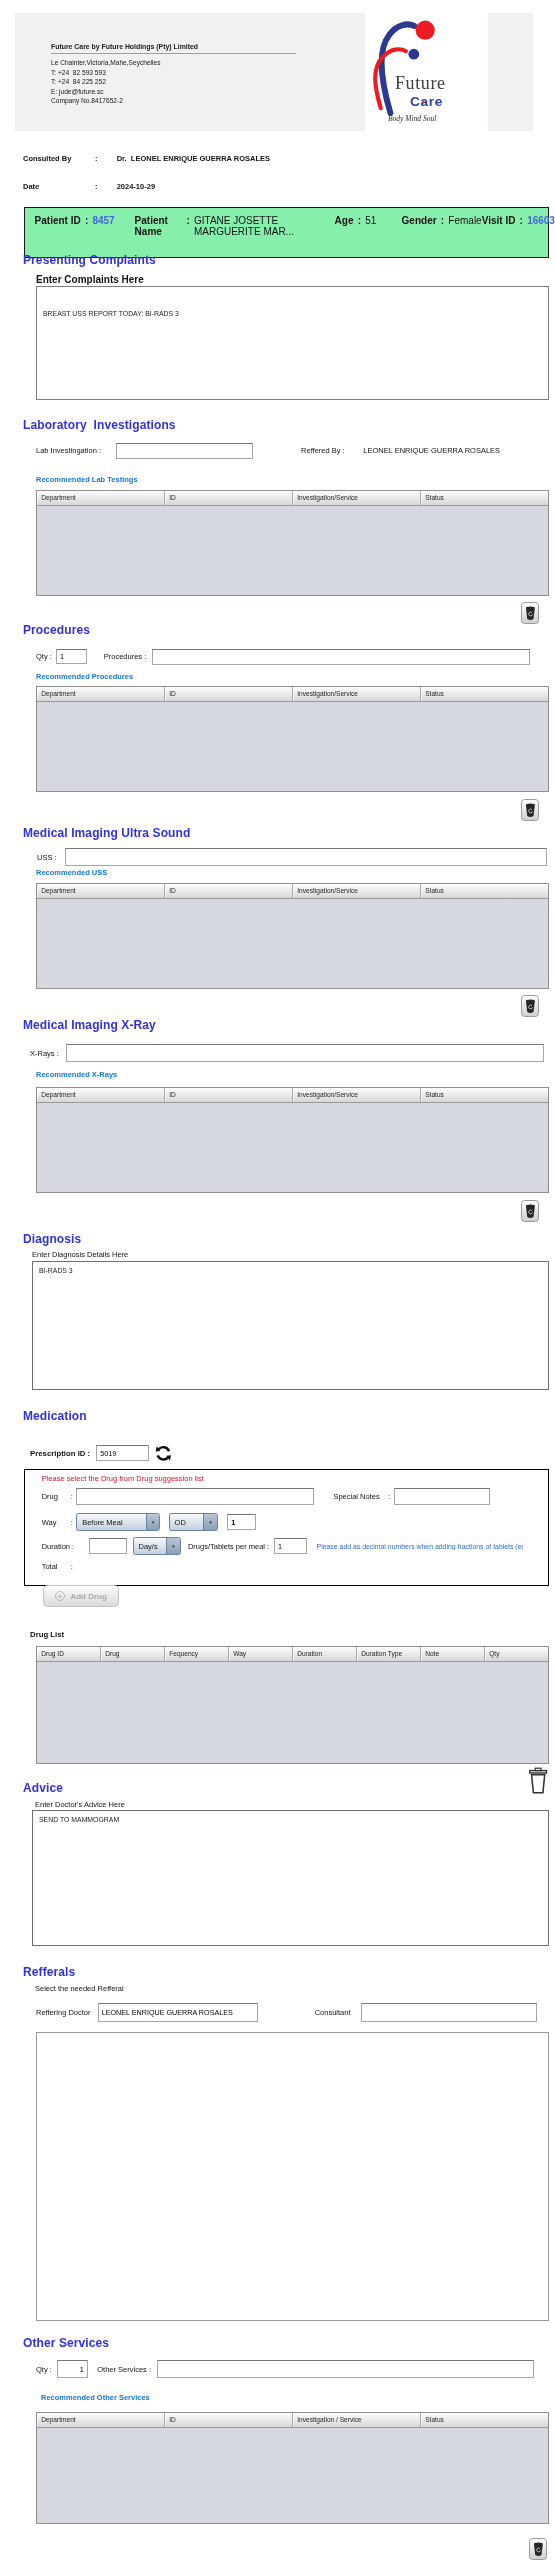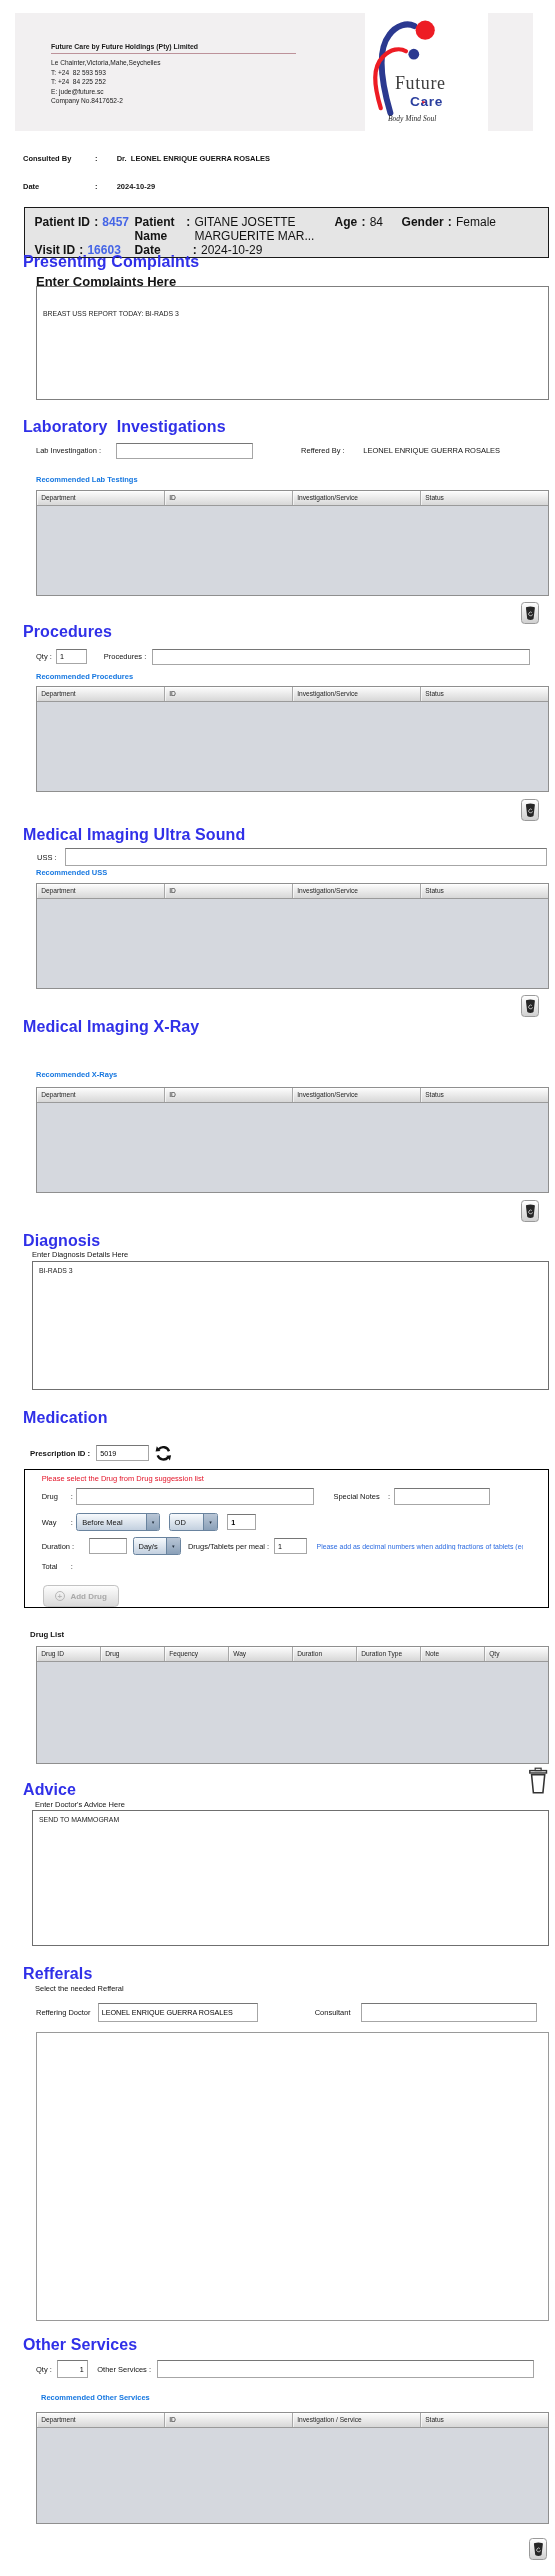--- a/index.html
+++ b/index.html
@@ -14,41 +14,41 @@
   .logo-mark{position:absolute;left:4.8px;top:8.4px;}
   .logo-future{position:absolute;left:30px;top:65px;font-family:"Liberation Serif","DejaVu Serif",serif;font-size:18px;color:#3e3e3e;letter-spacing:0.6px;}
   .logo-care{position:absolute;left:45px;top:86px;font-size:13.7px;font-weight:bold;color:#2b3f9e;letter-spacing:0.6px;}
   .a-wrap{position:relative;}
   .heart{position:absolute;left:1.2px;top:4.8px;font-size:5.4px;color:#e31226;}
   .logo-tagline{position:absolute;left:23px;top:106px;font-size:7.5px;font-style:italic;font-family:"Liberation Serif","DejaVu Serif",serif;color:#2c2c2c;}
   
   .consult{position:absolute;left:23px;font-size:7.5px;font-weight:bold;display:flex;align-items:baseline;}
   .consult .clbl{width:72px;display:inline-block;}
   .consult .cval{margin-left:7.2px;padding-left:12px;}
-  .patient-box{position:absolute;top:207px;left:24px;width:525px;height:51px;border:1.2px solid #1a1a1a;box-sizing:border-box;background:#e5e5e5;padding:7.2px 9.6px;display:flex;flex-direction:column;justify-content:space-between;font-size:12px;}
+  .patient-box{position:absolute;top:207px;left:24px;width:525px;height:51px;border:1.2px solid #1a1a1a;box-sizing:border-box;background:#86efac;padding:7.2px 9.6px;display:flex;flex-direction:row;justify-content:space-between;font-size:10px;}
   .prow{display:flex;align-items:baseline;}
   .pcell{display:flex;gap:4.2px;align-items:baseline;}
   .pcell b{font-weight:bold;}
   .blue-id{color:#4565e6;font-weight:bold;}
   
-  .sec-title{position:absolute;left:23px;font-size:16px;font-weight:bold;color:#3030e8;white-space:pre;letter-spacing:0.1px;}
-  .sub-label{position:absolute;font-size:13px;font-weight:bold;color:#131313;}
+  .sec-title{position:absolute;left:23px;font-size:12px;font-weight:bold;color:#3030e8;white-space:pre;letter-spacing:0.1px;}
+  .sub-label{position:absolute;font-size:10px;font-weight:bold;color:#131313;}
   .plain-label{position:absolute;font-size:7.5px;color:#131313;}
   .link{position:absolute;left:36px;font-size:7.5px;font-weight:bold;color:#1677e0;}
   .inp{border:0.6px solid #a6a6a6;border-top-color:#767676;background:#fff;height:15.5px;font-family:"Liberation Sans","DejaVu Sans",sans-serif;font-size:7.2px;padding:0 3px;box-sizing:border-box;}
   .row{position:absolute;display:flex;align-items:center;font-size:7.5px;}
   .textarea{position:absolute;background:#fff;border:0.6px solid #7f7f7f;box-sizing:border-box;font-size:6.9px;padding:4.8px 6px;color:#1c1c1c;}
   .tbl{position:absolute;left:36px;width:513px;border:0.6px solid #8f8f8f;background:#d5d8de;box-sizing:border-box;}
   .tbl-head{display:flex;height:13.7px;background:linear-gradient(#fdfdfd,#d7d7d7);border-bottom:0.6px solid #9a9a9a;}
   .th{flex:1;font-size:6.6px;color:#1f1f1f;padding:0 4.2px;border-right:0.6px solid #a8a8a8;box-shadow:inset 0.6px 0.6px 0 #fff;display:flex;align-items:center;}
   .th:last-child{border-right:none;}
   .tbl-body{width:100%;}
   .trash-btn{position:absolute;width:18px;height:21.5px;border:0.6px solid #9a9a9a;border-radius:3.6px;background:linear-gradient(#ffffff,#d0d0d0);display:flex;align-items:center;justify-content:center;box-sizing:border-box;}
   
-  .med-box{position:absolute;top:1469px;left:24px;width:525px;height:139px;border:1.8px solid #000;box-sizing:border-box;background:#fff;}
+  .med-box{position:absolute;top:1469px;left:24px;width:525px;height:117px;border:1.8px solid #000;box-sizing:border-box;background:#fff;}
   .med-hint{position:absolute;left:16.7px;top:3.6px;color:#e31226;font-size:7.5px;}
   .mrow{position:absolute;left:16.7px;display:flex;align-items:center;font-size:7.5px;}
   .mlbl{display:inline-block;width:29px;}
   .mcolon{display:inline-block;margin-right:3.6px;}
   .select{display:inline-flex;align-items:stretch;height:18px;border:0.6px solid #69839e;border-radius:2.4px;background:linear-gradient(#f7fafd,#c3d0df);box-sizing:border-box;overflow:hidden;}
   .sel-text{display:flex;align-items:center;font-size:7.5px;padding:0 4.8px;white-space:nowrap;flex:1;}
   .sel-btn{width:12.6px;display:flex;align-items:center;justify-content:center;background:linear-gradient(#b9c6d6,#8aa0b8);border-left:0.6px solid #69839e;font-size:4.2px;color:#222f3d;}
   .bold-inp{font-weight:bold;}
   .frac-hint{margin-left:9.6px;width:206px;overflow:hidden;white-space:nowrap;font-size:6.9px;color:#2c6be0;}
   .add-btn{position:absolute;left:18px;top:115px;display:flex;align-items:center;gap:5.4px;padding:0 10.8px;height:20.3px;border:0.6px solid #c2c2c2;border-radius:4.2px;background:linear-gradient(#fdfdfd,#dadada);color:#a9a9a9;font-weight:bold;font-size:8px;}
@@ -103,21 +103,21 @@
           <span class="blue-id">8457</span>
       </div>
       <div class="pcell" style="width:200px;">
         <b>Patient Name</b>
           <b>:</b>
           <span>GITANE JOSETTE MARGUERITE MAR...</span>
       </div>
       <div class="pcell" style="width:67px;">
         <b>Age</b>
           <b>:</b>
-          <span>84</span>
+          <span>51</span>
       </div>
       <div class="pcell">
         <b>Gender</b>
           <b>:</b>
           <span>Female</span>
       </div>
     </div>
     <div class="prow">
       <div class="pcell" style="width:100px;">
         <b>Visit ID</b>
@@ -203,20 +203,24 @@
   </div>
   <div class="trash-btn" style="top:995px;left:521px;">
     <svg width="10.8" height="14.3" viewBox="0 0 18 24">
         <ellipse cx="9" cy="3.4" rx="7.6" ry="2.6" fill="#262626"></ellipse>
         <path d="M1.6 4 L3.6 21 C3.6 22.4 6 23.4 9 23.4 S14.4 22.4 14.4 21 L16.4 4 Z" fill="#262626"></path>
         <path d="M11.5 11 a3.2 3.2 0 1 0 1 2.8" stroke="#e8e8e8" stroke-width="1.2" fill="none"></path>
       </svg>
   </div>
 
   <div class="sec-title" style="top:1018px;">Medical Imaging X-Ray</div>
+  <div class="row" style="top:1044px;left:30px;">
+    <span>X-Rays :</span>
+    <input class="inp" style="width: 478px; margin-left: 7.2px; height: 18px;" value="">
+  </div>
   <div class="link" style="top:1070px;">Recommended X-Rays</div>
   <div class="tbl" style="top:1087px;height:106px;">
     <div class="tbl-head">
       <div class="th">Department</div>
       <div class="th">ID</div>
       <div class="th">Investigation/Service</div>
       <div class="th">Status</div>
     </div>
     <div class="tbl-body"></div>
   </div>

